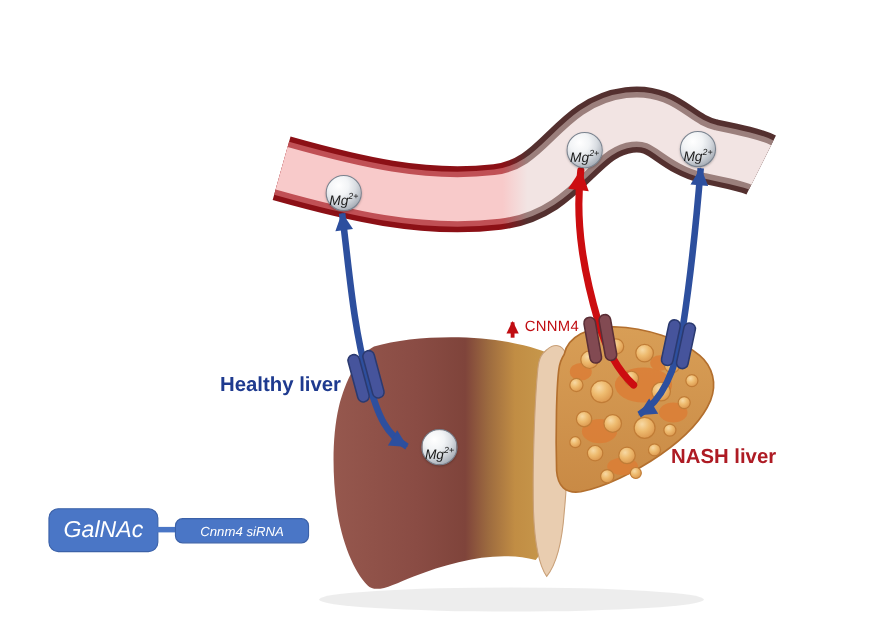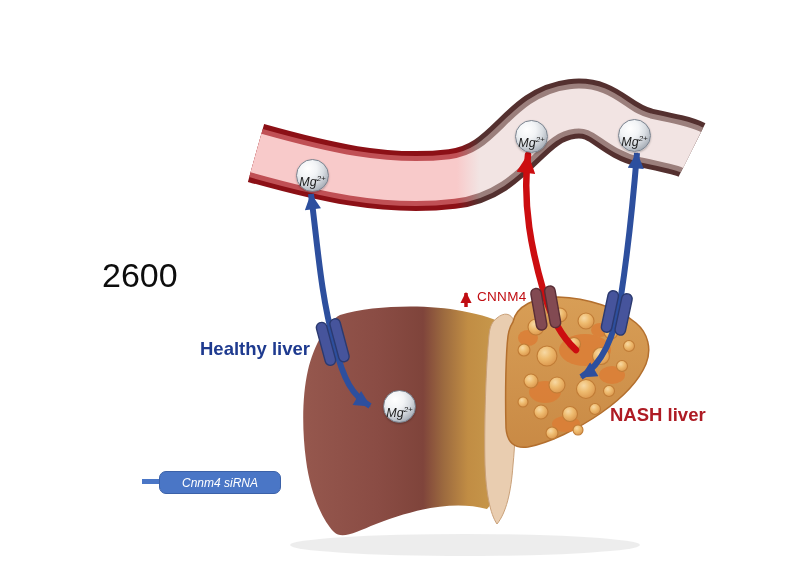--- a/index.html
+++ b/index.html
@@ -150,21 +150,21 @@
   <div class="ion" style="left:515px;top:120px">
     <span class="ion-t"><span>Mg</span><sup>2+</sup></span>
   </div>
   <div class="ion" style="left:618px;top:119px">
     <span class="ion-t"><span>Mg</span><sup>2+</sup></span>
   </div>
   <div class="ion" style="left:383px;top:390px">
     <span class="ion-t"><span>Mg</span><sup>2+</sup></span>
   </div>
 
-  <div class="lbl lbl-watermark">2600</div>
   <div class="lbl lbl-healthy">Healthy liver</div>
   <div class="lbl lbl-nash">NASH liver</div>
   <div class="lbl lbl-cnnm4">CNNM4</div>
 
+  <div class="construct-box box-galnac">GalNAc</div>
   <div class="construct-link"></div>
   <div class="construct-box box-sirna">Cnnm4 siRNA</div>
 
 </div>
 
 </body></html>

